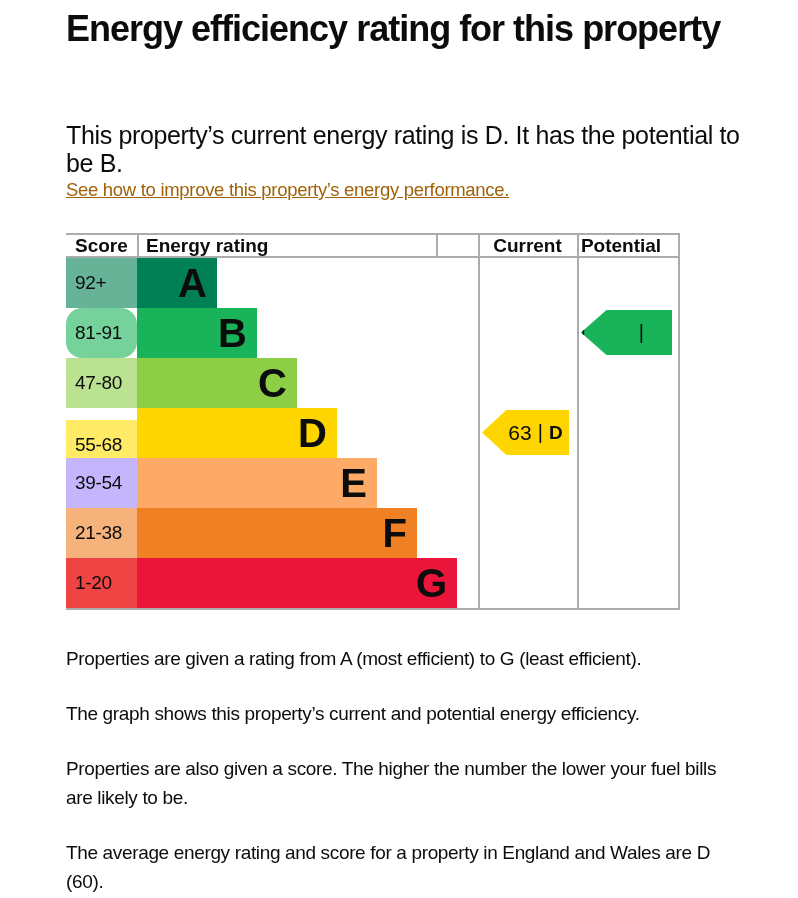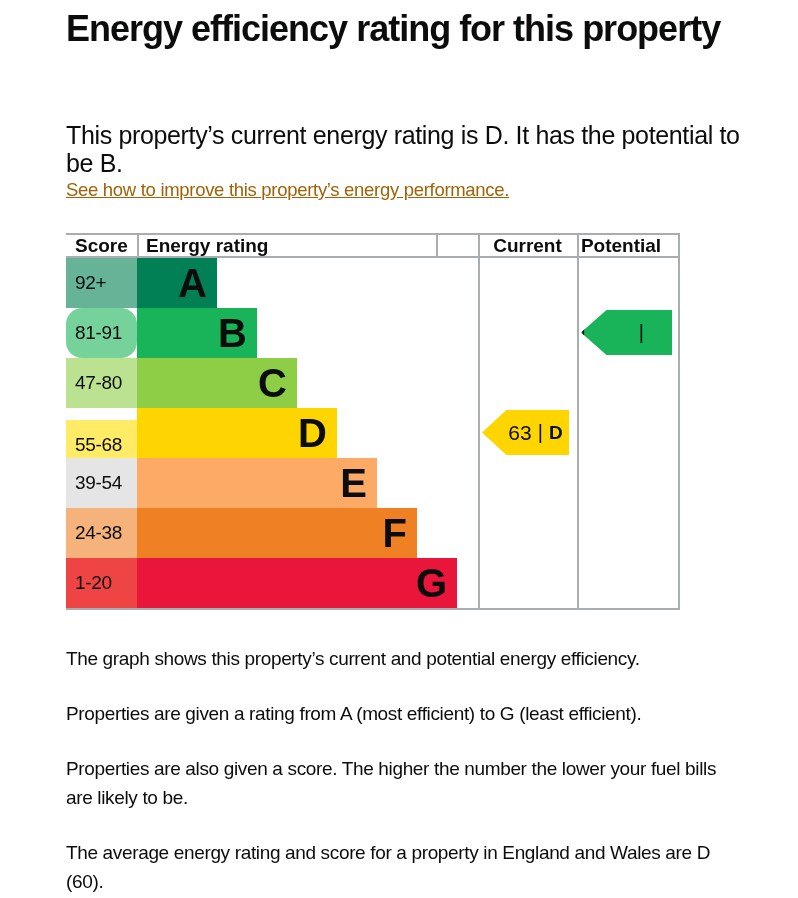--- a/index.html
+++ b/index.html
@@ -103,39 +103,39 @@
 
     <div id="rows">
         <div class="score-cell" style="top: 25px; background: rgb(102, 179, 152);">92+</div>
         <div class="band-bar" style="top: 25px; width: 80px; left: 71px; background: rgb(0, 128, 84);">A</div>
         <div class="score-cell" style="top: 75px; background: rgb(117, 210, 155); border-radius: 16px;">81-91</div>
         <div class="band-bar" style="top: 75px; width: 120px; left: 71px; background: rgb(25, 180, 89);">B</div>
         <div class="score-cell" style="top: 125px; background: rgb(187, 226, 144);">47-80</div>
         <div class="band-bar" style="top: 125px; width: 160px; left: 71px; background: rgb(141, 206, 70);">C</div>
         <div class="score-cell" style="top: 175px; background: rgb(255, 235, 102); margin-top: 12px;">55-68</div>
         <div class="band-bar" style="top: 175px; width: 200px; left: 71px; background: rgb(255, 213, 0);">D</div>
-        <div class="score-cell" style="top: 225px; background: #e5e5e5;">39-54</div>
+        <div class="score-cell" style="top: 225px; background: #c4b5fd;">39-54</div>
         <div class="band-bar" style="top: 225px; width: 240px; left: 71px; background: rgb(252, 170, 101);">E</div>
-        <div class="score-cell" style="top: 275px; background: rgb(245, 179, 123);">24-38</div>
+        <div class="score-cell" style="top: 275px; background: rgb(245, 179, 123);">21-38</div>
         <div class="band-bar" style="top: 275px; width: 280px; left: 71px; background: rgb(239, 128, 35);">F</div>
         <div class="score-cell" style="top: 325px; background: #ef4444;">1-20</div>
         <div class="band-bar" style="top: 325px; width: 320px; left: 71px; background: rgb(233, 21, 59);">G</div>
       </div>
   <div class="rating-arrow" style="left: 416px; top: 177px; width: 87px; height: 45px; background: rgb(255, 213, 0);">
         <span class="score">63</span>
         <span class="pipe">|</span>
         <span class="band">D</span>
       </div>
       <div class="rating-arrow" style="left: 515px; top: 77px; width: 91px; height: 45px; background: rgb(25, 180, 89); gap: 44px;">
         <span class="score">81</span>
         <span class="pipe">|</span>
         <span class="band">B</span>
       </div>
     </div>
 
   <div class="paras" id="paras">
+      <p>Properties are given a rating from A (most efficient) to G (least efficient).</p>
       <p>The graph shows this property’s current and potential energy efficiency.</p>
-      <p>Properties are given a rating from A (most efficient) to G (least efficient).</p>
       <p>Properties are also given a score. The higher the number the lower your fuel bills are likely to be.</p>
       <p>The average energy rating and score for a property in England and Wales are D (60).</p>
     </div>
 
 </div>
 
 </body></html>

